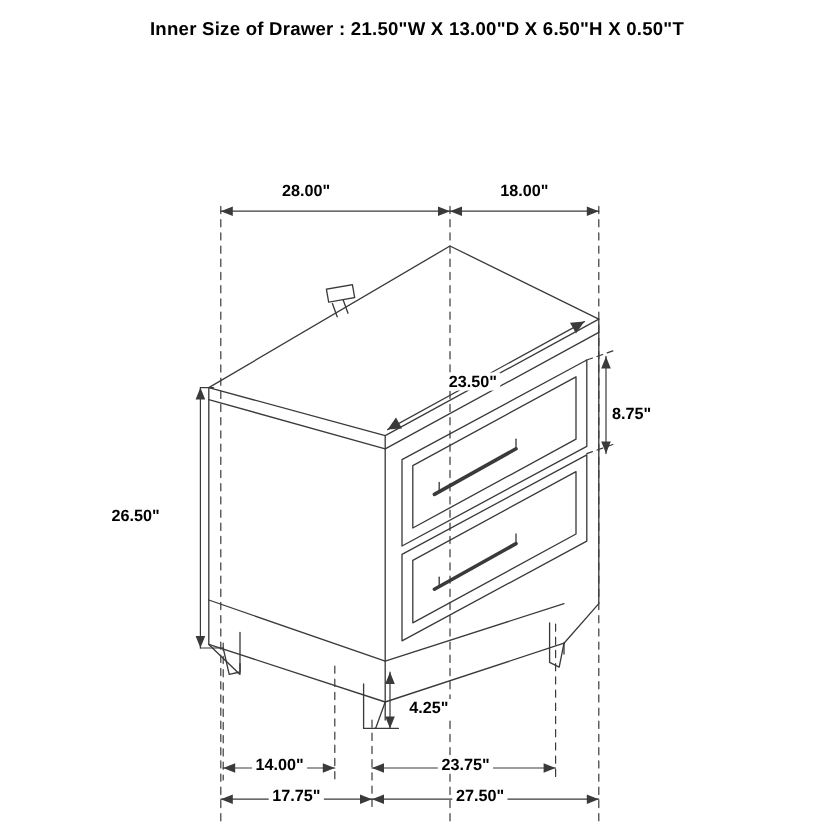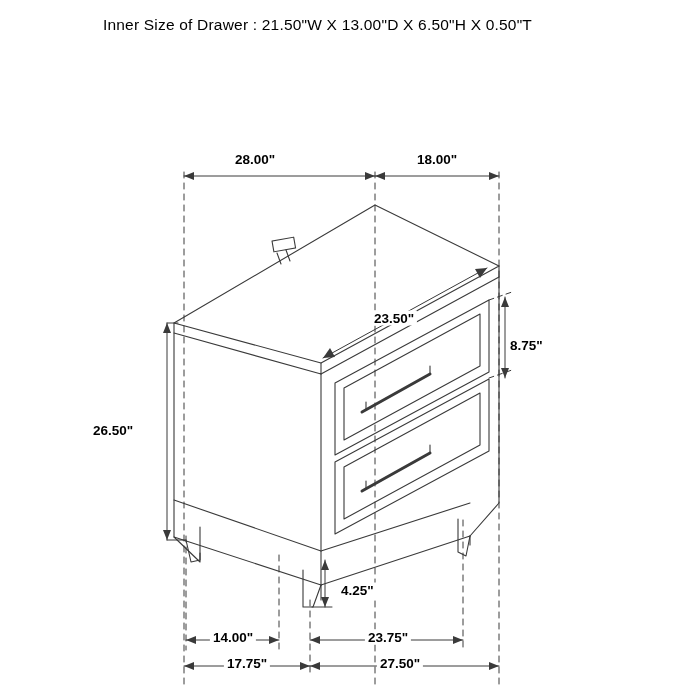--- a/index.html
+++ b/index.html
@@ -20,23 +20,24 @@
     width: 700px;
     height: 700px;
   }
   #title {
     position: absolute;
     top: 16px;
     left: 0;
     width: 635px;
     text-align: center;
     font-size: 15.5px;
-    font-weight: normal;
+    font-weight: bold;
     letter-spacing: 0.2px;
     color: #000;
+    padding-left: 30px;
   }
   #diagram {
     position: absolute;
     top: 0;
     left: 0;
   }
   .dim-label {
     position: absolute;
     font-size: 13.5px;
     font-weight: bold;

